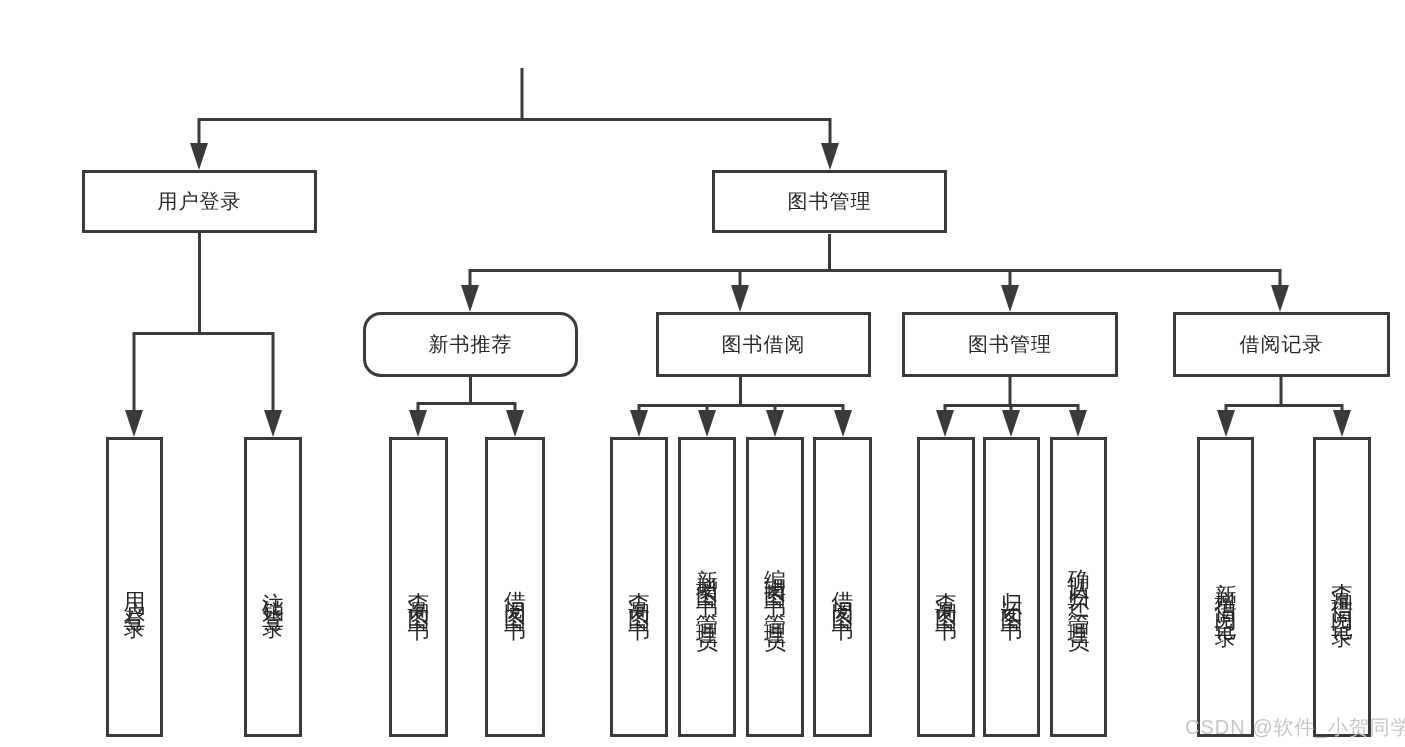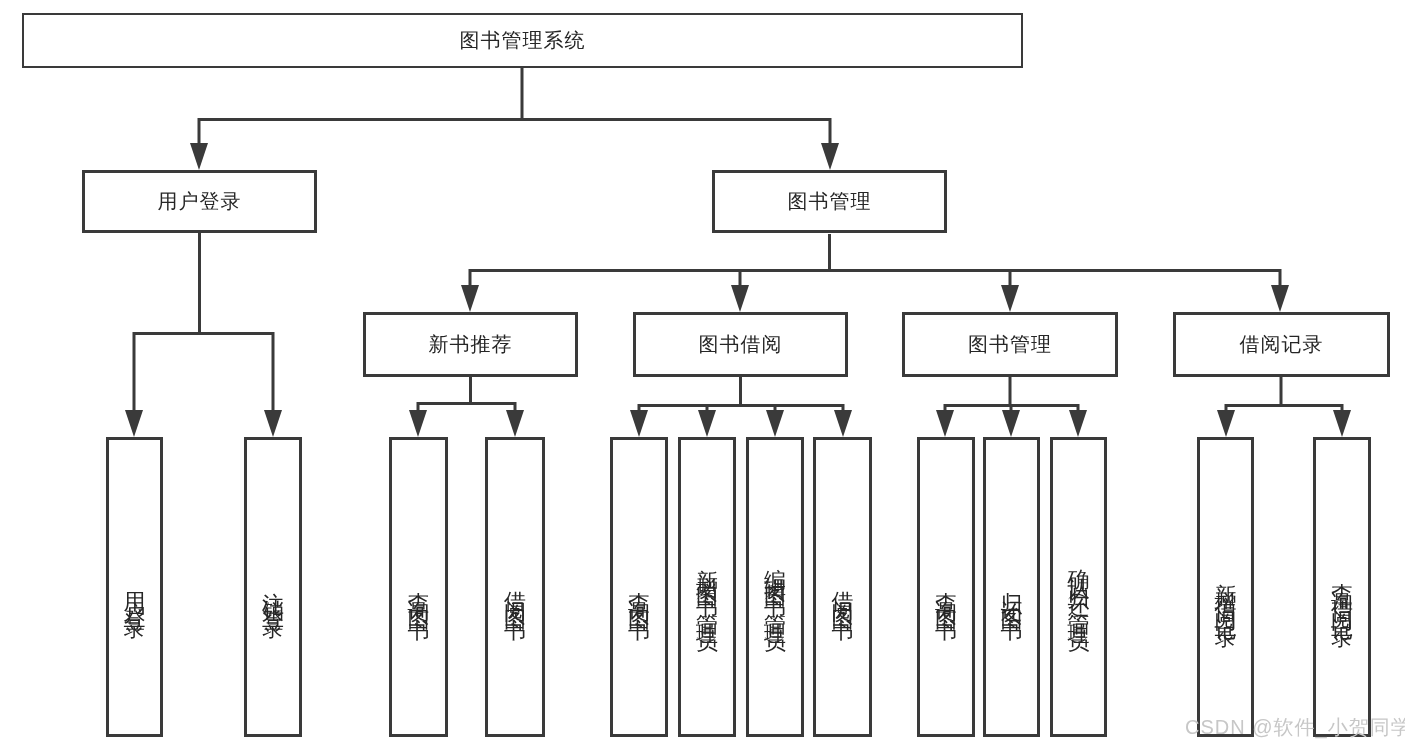--- a/index.html
+++ b/index.html
@@ -97,35 +97,32 @@
       <polygon points="766,410 784,410 775,437"></polygon>
       <polygon points="834,410 852,410 843,437"></polygon>
       <polygon points="936,410 954,410 945,437"></polygon>
       <polygon points="1002,410 1020,410 1011,437"></polygon>
       <polygon points="1069,410 1087,410 1078,437"></polygon>
       <polygon points="1217,410 1235,410 1226,437"></polygon>
       <polygon points="1333,410 1351,410 1342,437"></polygon>
     </g>
   </svg>
 
-  <div class="box root">
-    <span>图书管理系统</span>
-  </div>
 
   <div class="box branch" style="left:82px;">
     <span>用户登录</span>
   </div>
   <div class="box branch" style="left:712px;">
     <span>图书管理</span>
   </div>
 
-  <div class="box module" style="left:363px; width:215px;">
+  <div class="box module" style="left:363px; width:215px;border-radius:18px;">
     <span>新书推荐</span>
   </div>
-  <div class="box module" style="left:633px; width:215px;">
+  <div class="box module" style="left:656px; width:215px;">
     <span>图书借阅</span>
   </div>
   <div class="box module" style="left:902px; width:216px;">
     <span>图书管理</span>
   </div>
   <div class="box module" style="left:1173px; width:217px;">
     <span>借阅记录</span>
   </div>
 
   <div class="box leaf" style="left:106px; width:57px;">

